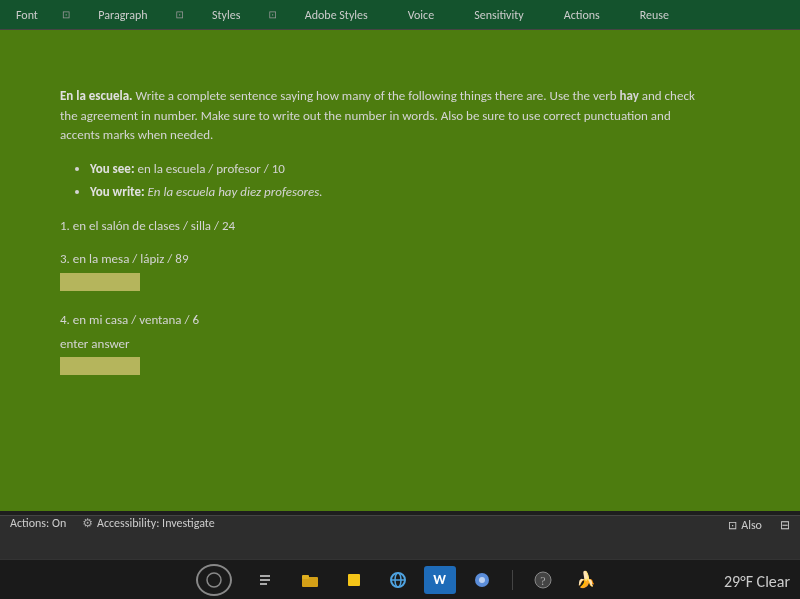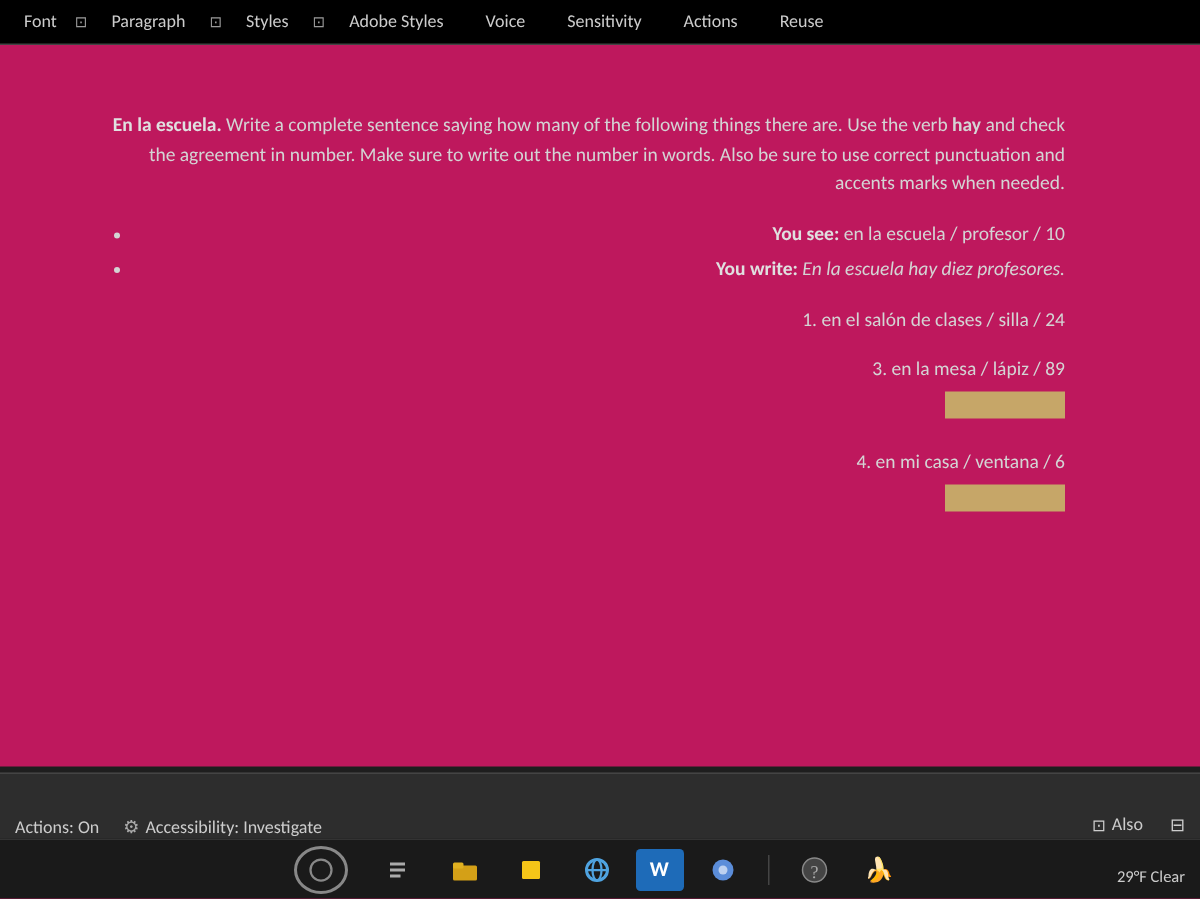--- a/index.html
+++ b/index.html
@@ -9,29 +9,29 @@
       font-family: 'Calibri', 'Segoe UI', sans-serif;
       color: #d4d4d4;
       width: 800px;
       height: 599px;
       overflow: hidden;
       position: relative;
     }
 
     
     .ribbon {
-      background: #000000;
+      background: #14532d;
       height: 30px;
       display: flex;
       align-items: center;
       padding: 0 8px;
       border-bottom: 1px solid #444;
       font-size: 12px;
       color: #ccc;
-      gap: 4px;
+      gap: 16px;
     }
 
     .ribbon-item {
       padding: 0 12px;
       height: 100%;
       display: flex;
       align-items: center;
       gap: 4px;
       cursor: pointer;
       white-space: nowrap;
@@ -42,26 +42,25 @@
       min-width: 28px;
     }
 
     .ribbon-icon {
       font-size: 10px;
       color: #999;
     }
 
     
     .document-area {
-      background: #be185d;
-      padding: 44px 60px;
+      background: #4d7c0f;
+      padding: 56px 60px;
       height: calc(599px - 30px - 60px - 28px);
       overflow: hidden;
       position: relative;
-      text-align: right;
     }
 
     .doc-content {
       max-width: 650px;
       font-size: 13px;
       line-height: 1.5;
       color: #d4d4d4;
     }
 
     .instruction-para {
@@ -125,21 +124,21 @@
 
     
     .status-bar {
       position: absolute;
       bottom: 40px;
       left: 0;
       right: 0;
       background: #2d2d2d;
       height: 44px;
       display: flex;
-      align-items: flex-end;
+      align-items: flex-start;
       padding: 0 10px;
       font-size: 12px;
       color: #ccc;
       border-top: 1px solid #444;
       gap: 20px;
     }
 
     .status-left {
       display: flex;
       align-items: center;
@@ -295,20 +294,21 @@
     </div>
 
 
     <div class="exercise-item">
       <div class="item-text">3. en la mesa / lápiz / 89</div>
       <div class="answer-box"></div>
     </div>
 
     <div class="exercise-item">
       <div class="item-text">4. en mi casa / ventana / 6</div>
+      <div class="enter-answer-label">enter answer</div>
       <div class="answer-box"></div>
     </div>
 
   </div>
 </div>
 
 <div class="status-bar">
   <div class="status-left">
     <div class="status-item">
       <span>Actions: On</span>
@@ -378,16 +378,16 @@
     <svg width="18" height="18" viewBox="0 0 18 18">
       <circle cx="9" cy="9" r="8" fill="#444" stroke="#888" stroke-width="1"></circle>
       <text x="9" y="14" text-anchor="middle" font-size="12" fill="#aaa" font-family="serif">?</text>
     </svg>
   </div>
 
   <div class="taskbar-btn">
     <span style="font-size:16px;">🍌</span>
   </div>
 
-  <div style="position:absolute; right:10px; bottom:8px; font-size:11px; color:#ccc; display:flex; align-items:center; gap:4px;margin-left:28px;">
+  <div style="position:absolute; right:10px; bottom:8px; font-size:16px; color:#ccc; display:flex; align-items:center; gap:4px;margin-left:28px;">
     <span>29°F Clear</span>
   </div>
 </div>
 
 </body></html>

